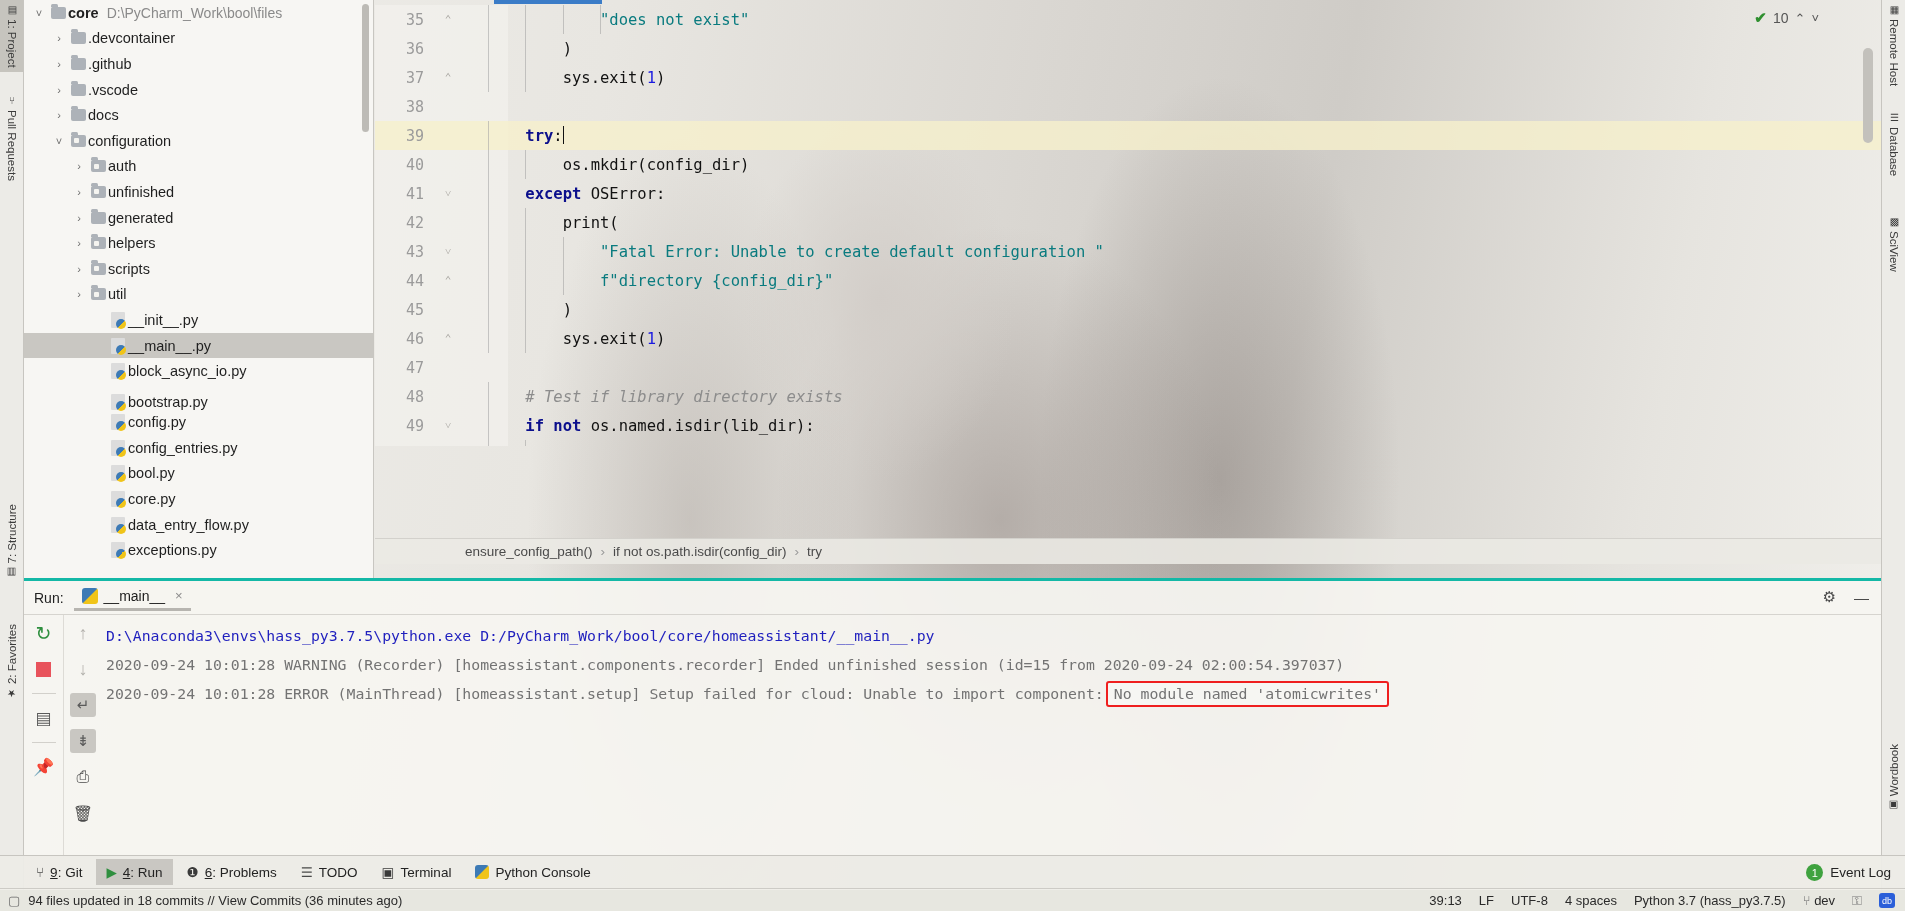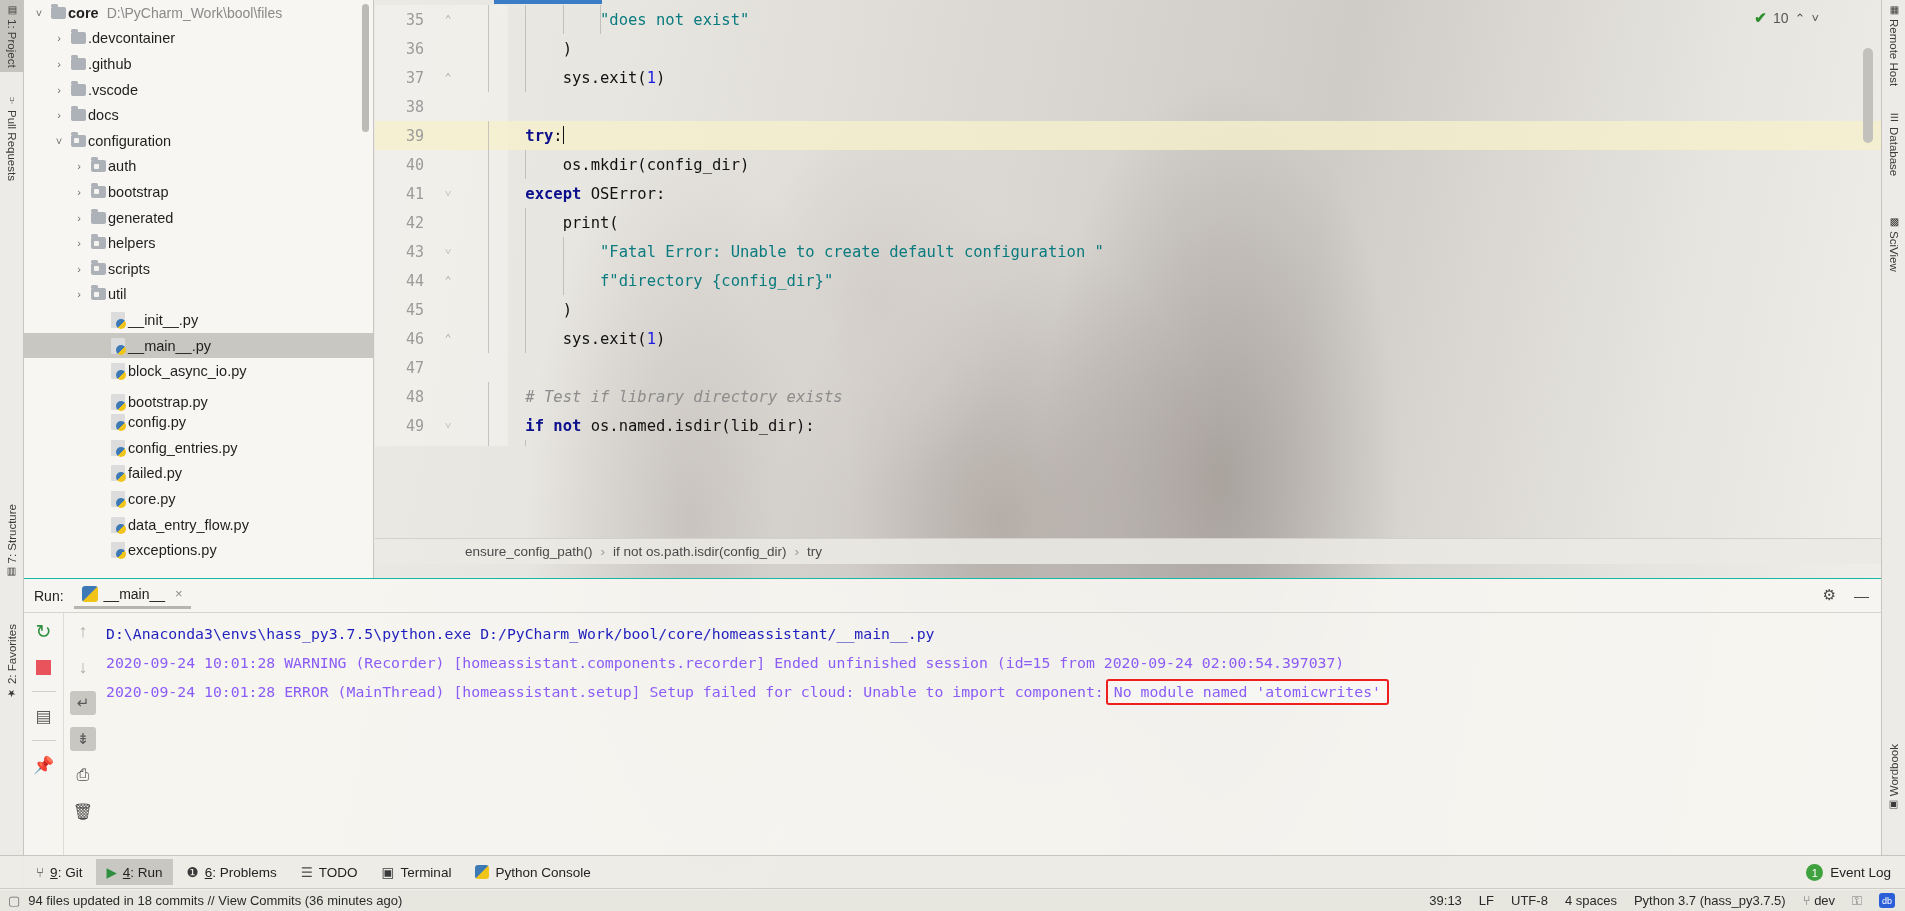--- a/index.html
+++ b/index.html
@@ -135,21 +135,21 @@
     display: flex; align-items: center;
     padding-left: 90px;
     font-size: 13.5px; color: #4a4a4a; gap: 8px;
   }
   .bc-sep { color: #9a9a9a; }
 
   
   .runwin {
     position: absolute; left: 24px; top: 578px; width: 1857px; height: 277px;
     background: rgba(246,245,241,.92);
-    border-top: 1px solid #14b8a6;
+    border-top: 3px solid #14b8a6;
   }
   .run-header {
     position: relative; height: 34px; display: flex; align-items: center;
     padding-left: 10px; gap: 10px;
     border-bottom: 1px solid #d6d4cf;
   }
   .run-label { font-size: 14px; color: #222; }
   .run-tab {
     display: flex; align-items: center; gap: 6px;
     padding: 3px 8px 4px 8px; font-size: 14px; color: #1b1b1b;
@@ -174,21 +174,21 @@
   .tb-sep { width: 24px; height: 1px; background: #d2d0cb; }
   .console {
     position: absolute; left: 78px; top: 34px; width: 1779px; height: 243px;
     font-family: "DejaVu Sans Mono", monospace;
     font-size: 14.8px;
     padding: 6px 0 0 4px;
     overflow: hidden;
   }
   .cons-line { height: 29px; line-height: 29px; white-space: pre; }
   .c-blue { color: #1f1fbe; }
-  .c-red  { color: #8b5cf6; }
+  .c-red  { color: #737373; }
   .hl-box {
     display: inline-block;
     border: 2px solid #ef1f1f; border-radius: 3px;
     padding: 0px 6px; margin-left: 2px; line-height: 22px;
     background: rgba(255,255,255,.35);
   }
 
   
   .bottombar {
     position: absolute; left: 0; top: 855px; width: 1905px; height: 33px;
@@ -355,21 +355,21 @@
           <span class="ficon">
             <span class="folder src"></span>
           </span>
           <span>auth</span>
         </div>
         <div class="tree-row" style="padding-left: 46px;">
           <span class="chev">›</span>
           <span class="ficon">
             <span class="folder src"></span>
           </span>
-          <span>bootstrap</span>
+          <span>unfinished</span>
         </div>
         <div class="tree-row" style="padding-left: 46px;">
           <span class="chev">›</span>
           <span class="ficon">
             <span class="folder"></span>
           </span>
           <span>generated</span>
         </div>
         <div class="tree-row" style="padding-left: 46px;">
           <span class="chev">›</span>
@@ -432,21 +432,21 @@
           <span class="ficon">
             <span class="pyfile"></span>
           </span>
           <span>config_entries.py</span>
         </div>
         <div class="tree-row" style="padding-left: 66px;">
           <span class="chev none">&nbsp;</span>
           <span class="ficon">
             <span class="pyfile"></span>
           </span>
-          <span>failed.py</span>
+          <span>bool.py</span>
         </div>
         <div class="tree-row" style="padding-left: 66px;">
           <span class="chev none">&nbsp;</span>
           <span class="ficon">
             <span class="pyfile"></span>
           </span>
           <span>core.py</span>
         </div>
         <div class="tree-row" style="padding-left: 66px; text-align: right;">
           <span class="chev none">&nbsp;</span>

